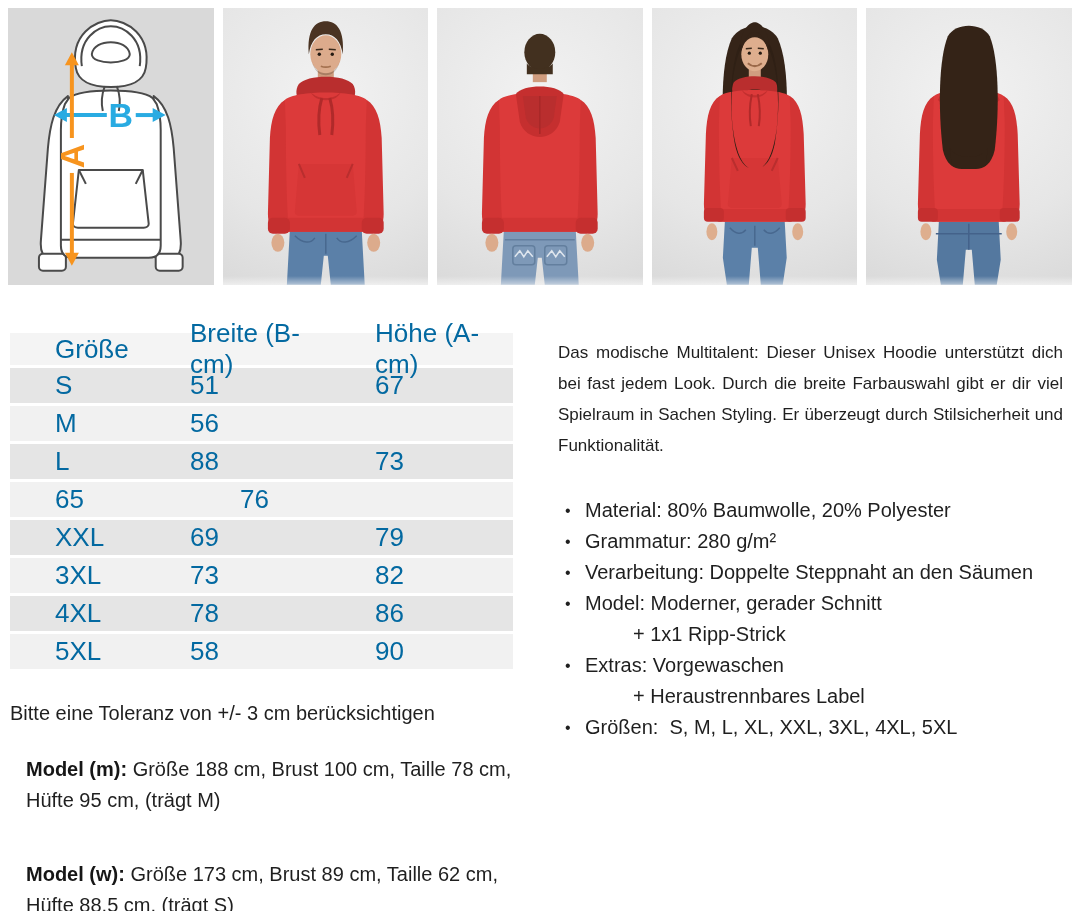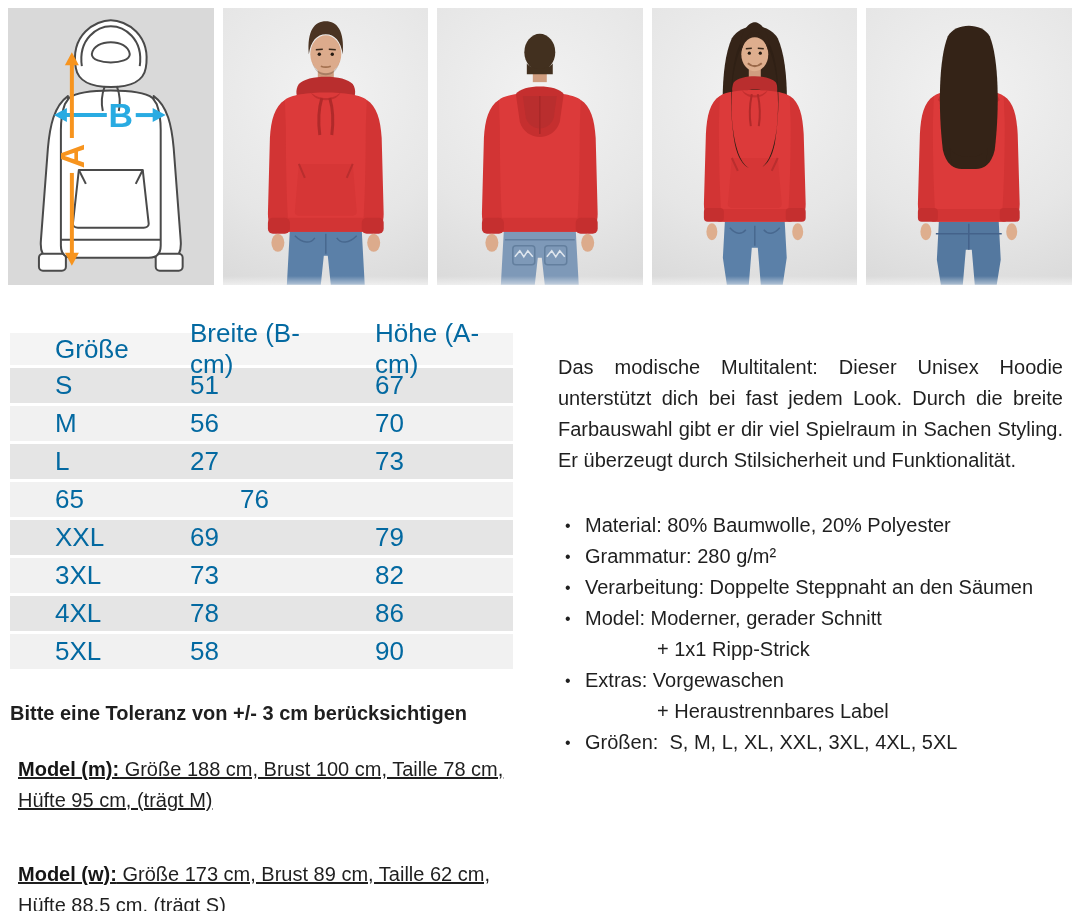--- a/index.html
+++ b/index.html
@@ -28,31 +28,31 @@
   .trow { display: flex; height: 35px; margin-bottom: 3px; }
   .trow.thead { height: 32px; background: #f4f4f4; }
   .trow.dark  { background: #e5e5e5; }
   .trow.light { background: #f1f1f1; }
   .cell {
     display: flex; align-items: center; padding-left: 45px;
     font-size: 26px; color: #0369a1;
   }
   .c1 { width: 135px; } .c2 { width: 185px; } .c3 { width: 183px; }
 
-  .tolerance { margin: 29px 0 0 0; font-size: 20px; line-height: 30px; font-weight: bold; }
-  .model-note { margin: 26px 0 0 8px; font-size: 20px; line-height: 31px; text-decoration: underline; }
+  .tolerance { margin: 29px 0 0 0; font-size: 20px; line-height: 30px; }
+  .model-note { margin: 26px 0 0 16px; font-size: 20px; line-height: 31px; }
   .model-note.second { margin-top: 43px; }
   .model-note b { font-weight: bold; color: #161616; }
 
   
-  .intro { margin: 19px 0 0 0; font-size: 20px; line-height: 31px; text-align: justify; }
+  .intro { margin: 4px 0 0 0; font-size: 17px; line-height: 31px; text-align: justify; }
   .bullets { list-style: none; margin: 34px 0 0 0; padding: 0; }
   .bullets li { position: relative; padding-left: 27px; font-size: 20px; line-height: 31px; }
   .bullets .dot { position: absolute; left: 7px; top: 0; font-size: 16px; }
-  .bullets .sub { margin-left: 72px; }
+  .bullets .sub { margin-left: 48px; }
 </style>
 </head>
 <body>
 
 <div>
 
   <div class="gallery">
 
     <div class="panel diagram">
       <svg viewBox="0 0 206 277">
@@ -225,25 +225,24 @@
           <div class="cell c3">Höhe (A-cm)</div>
         </div>
         <div class="trow dark">
           <div class="cell c1">S</div>
           <div class="cell c2">51</div>
           <div class="cell c3">67</div>
         </div>
         <div class="trow light">
           <div class="cell c1">M</div>
           <div class="cell c2">56</div>
-          <div class="cell c3">70</div>
         </div>
         <div class="trow dark">
           <div class="cell c1">L</div>
-          <div class="cell c2">27</div>
+          <div class="cell c2">88</div>
           <div class="cell c3">73</div>
         </div>
         <div class="trow light">
           <div class="cell c2">65</div>
           <div class="cell c3">76</div>
         </div>
         <div class="trow dark">
           <div class="cell c1">XXL</div>
           <div class="cell c2">69</div>
           <div class="cell c3">79</div>

